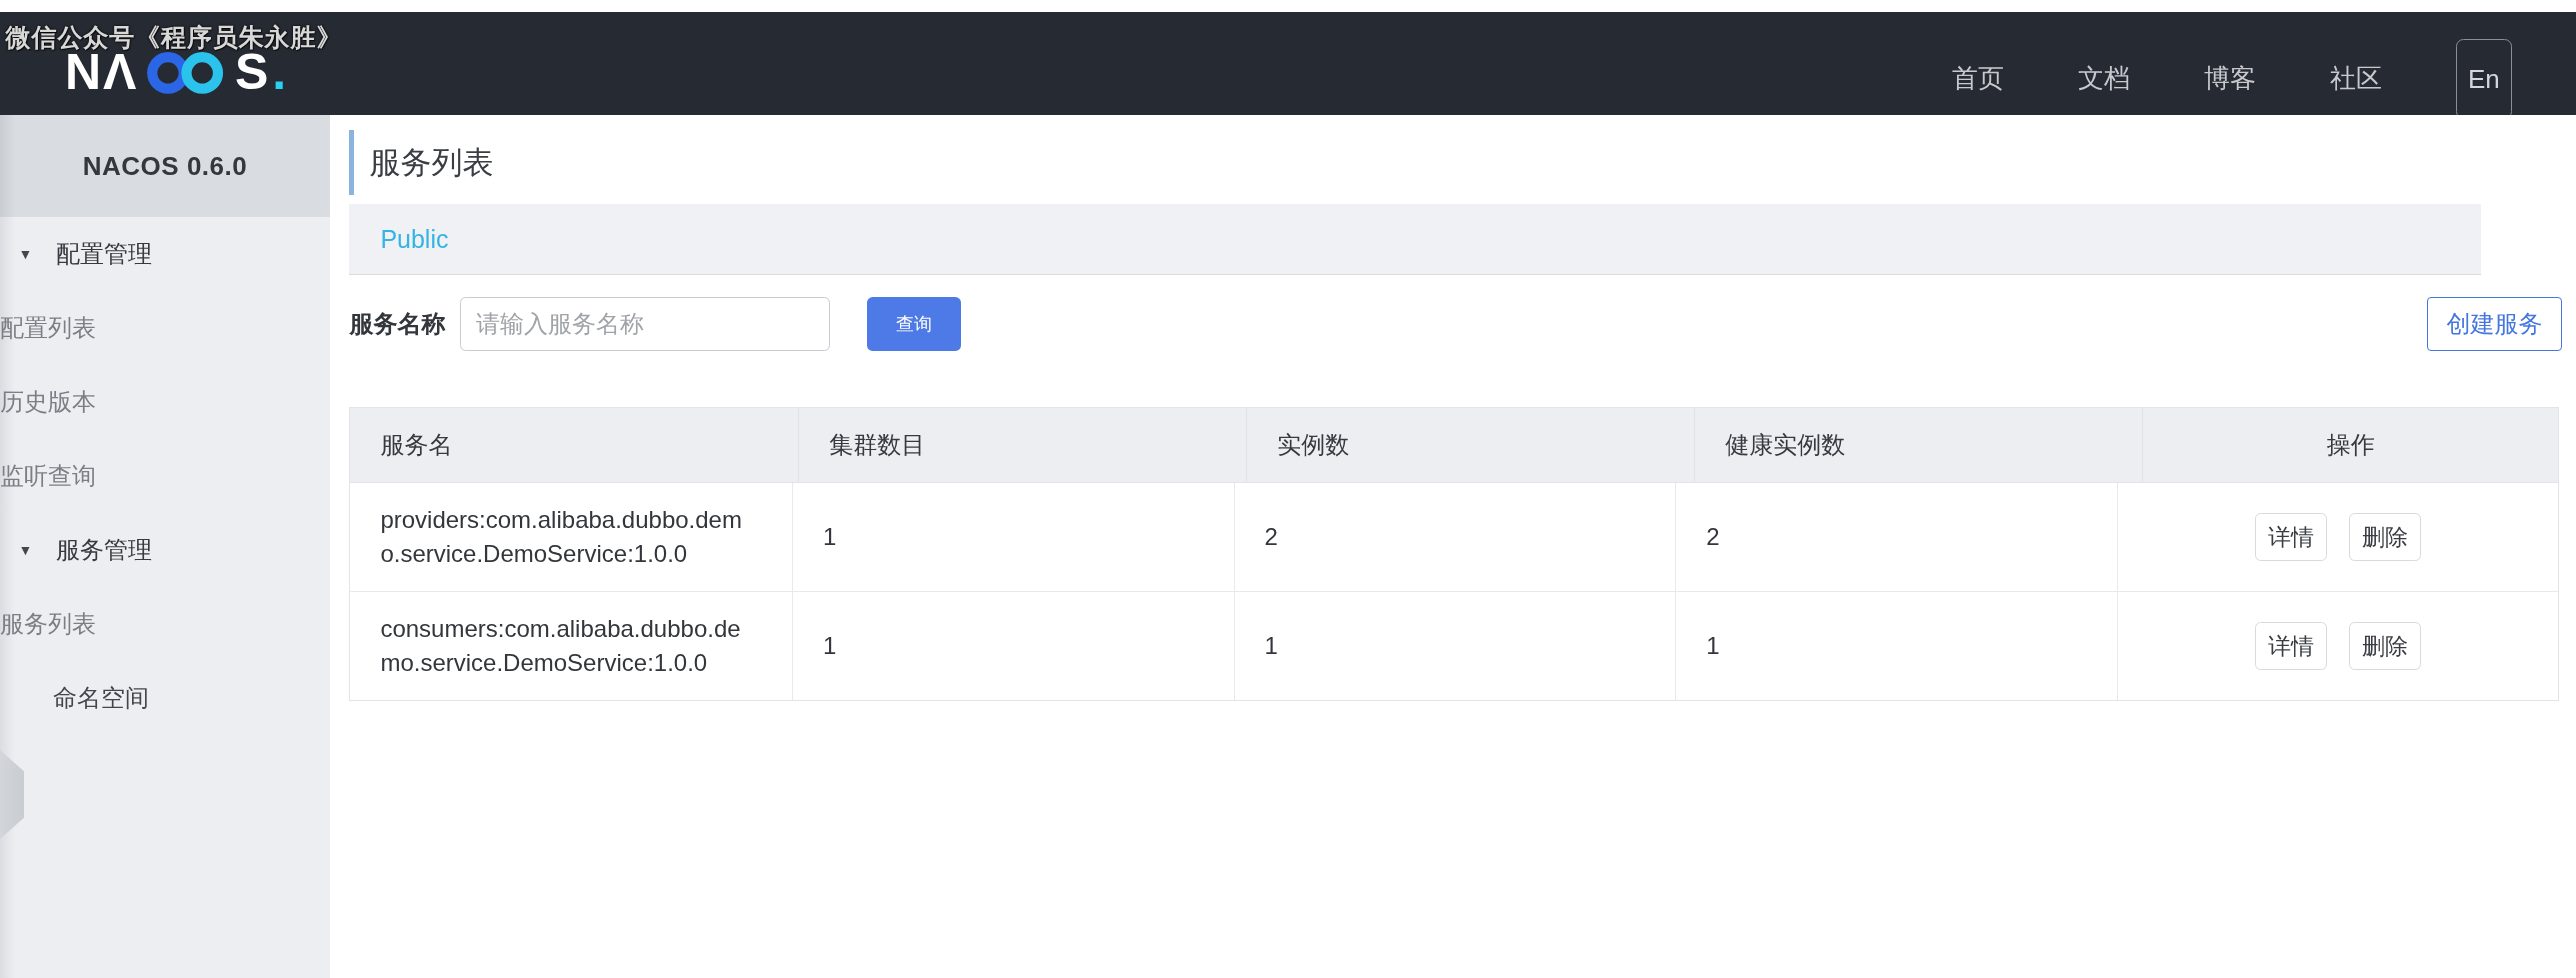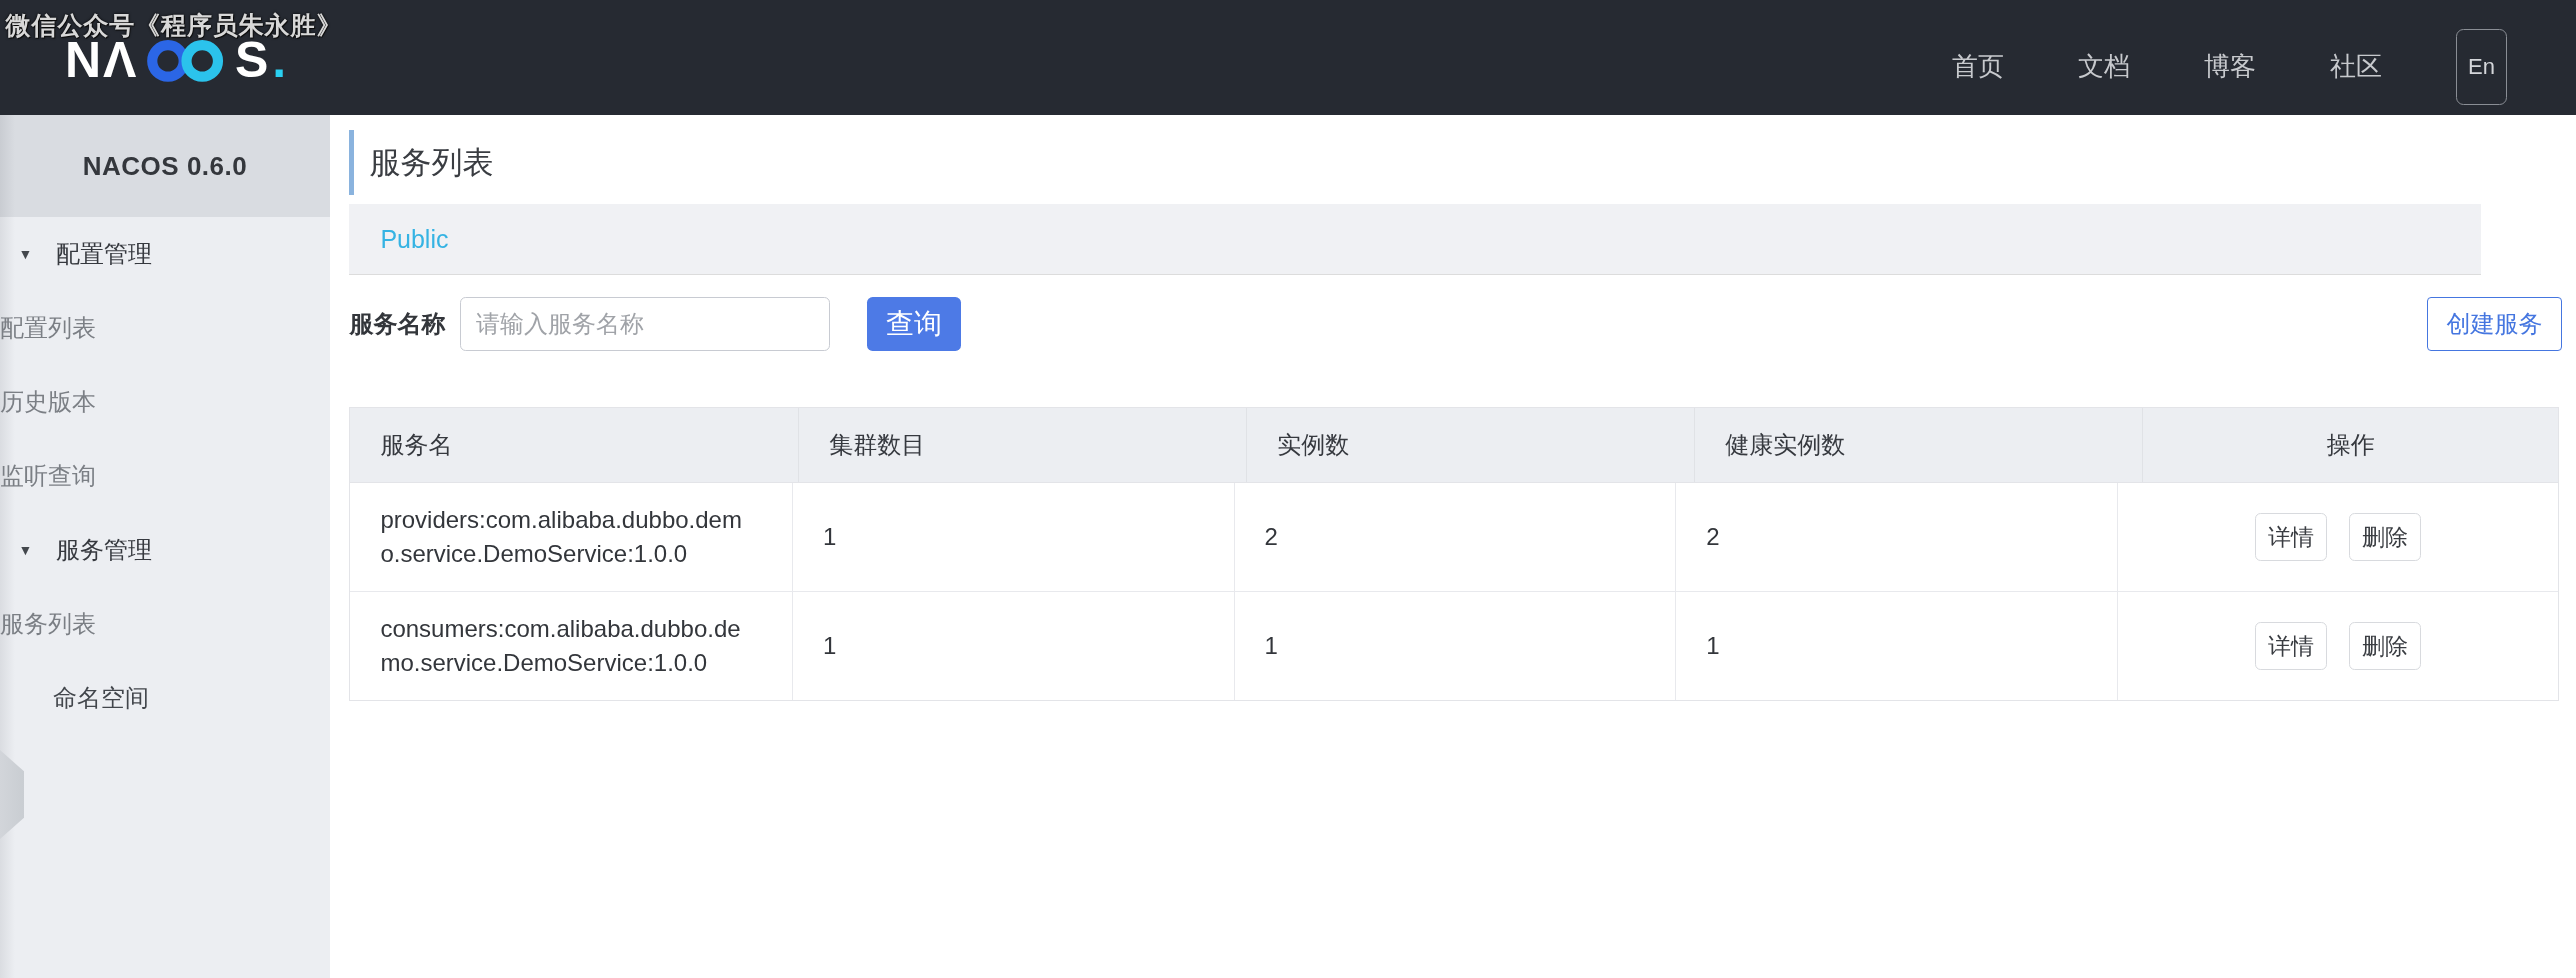--- a/index.html
+++ b/index.html
@@ -2,33 +2,33 @@
 <html style="font-size:15px"><head>
 <meta charset="utf-8">
 <style>
   html,body{margin:0;padding:0;}
   body{
     width:2576px;height:979px;position:relative;overflow:hidden;
     font-family:"Liberation Sans","DejaVu Sans",sans-serif;
     background:#ffffff;
   }
   
-  .topbar{position:absolute;left:0;top:0;width:2576px;height:115px;background:#262a32;}
+  .topbar{position:absolute;left:0;top:12px;width:2576px;height:115px;background:#262a32;}
   .watermark{
     position:absolute;left:5.6px;top:9.3px;font-size:25px;font-weight:700;
     color:#d8d8d8;text-shadow:0 0 2.8px #000,0.9px 0.9px 0 #111;letter-spacing:0.9px;white-space:nowrap;
   }
   .logo{position:absolute;left:65px;top:35px;display:flex;align-items:center;color:#fff;
     font-size:50px;font-weight:800;letter-spacing:1.9px;line-height:1;}
   .logo .infinity{margin:0 1.9px;display:block;}
   .logo .logo-dot{color:#2ad0f2;margin-left:1.9px;}
   .topnav{position:absolute;left:1952px;top:0;height:133px;display:flex;align-items:center;gap:74px;justify-content:center;}
   .topnav .nav-item{font-size:26px;color:#c7c9cd;cursor:pointer;white-space:nowrap;}
   .lang-btn{
-    font-size:22px;color:#d4d6da;border:1.9px solid #8a8e95;border-radius:7.4px;
+    font-size:26px;color:#d4d6da;border:1.9px solid #8a8e95;border-radius:7.4px;
     padding:26px 11px;line-height:1;cursor:pointer;
   }
   
   .sidebar{position:absolute;left:0;top:115px;width:330px;height:864px;background:#eceef2;}
   .sidebar-edge-shade{position:absolute;left:0;top:0;bottom:0;width:15px;
     background:linear-gradient(to right,rgba(60,65,75,0.10),rgba(60,65,75,0));}
   .brand{height:102px;background:#d9dce1;display:flex;align-items:center;justify-content:center;
     font-size:26px;font-weight:700;color:#34373c;letter-spacing:0.5px;}
   .menu{position:relative;}
   .menu-row{height:74px;display:flex;align-items:center;position:relative;cursor:pointer;}
@@ -52,21 +52,21 @@
   .search-row-label{position:absolute;left:19.4px;top:182px;height:54px;line-height:54px;
     font-size:24px;font-weight:700;color:#33363b;}
   .search-input{
     position:absolute;left:130px;top:182px;width:370px;height:54px;box-sizing:border-box;
     border:1.9px solid #c8cbd2;border-radius:5.6px;padding:0 15px;font-size:24px;color:#333;
     font-family:"Liberation Sans","DejaVu Sans",sans-serif;outline:none;background:#fff;
   }
   .search-input::placeholder{color:#a0a3a8;}
   .query-btn{
     position:absolute;left:537px;top:182px;width:94px;height:54px;background:#4d7ae6;border:none;
-    border-radius:5.6px;color:#fff;font-size:28px;cursor:pointer;
+    border-radius:5.6px;color:#fff;font-size:18px;cursor:pointer;
     font-family:"Liberation Sans","DejaVu Sans",sans-serif;
   }
   .create-btn{
     position:absolute;left:2097px;top:182px;width:135px;height:54px;background:#fff;
     border:1.9px solid #4576e0;border-radius:4px;color:#4576e0;font-size:24px;cursor:pointer;
     box-sizing:border-box;font-family:"Liberation Sans","DejaVu Sans",sans-serif;
   }
   
   .svc-table{position:absolute;left:19.4px;top:292px;width:2210px;border:0.9px solid #e3e4e8;box-sizing:border-box;}
   .thead{display:flex;height:74px;background:#eceef2;border-bottom:0.9px solid #e3e4e8;gap:30px;}

